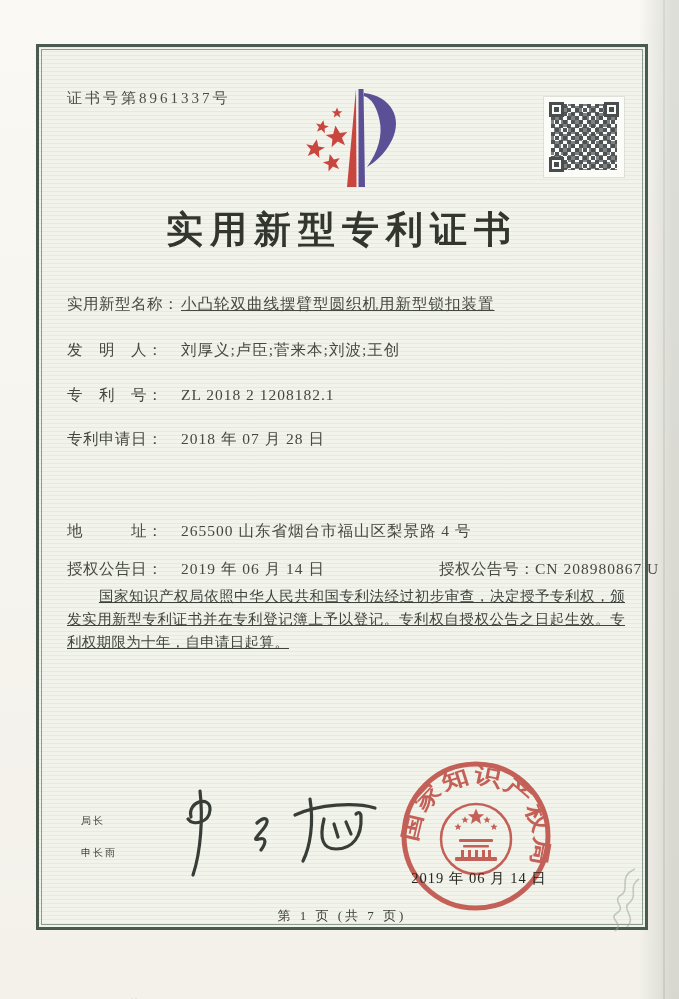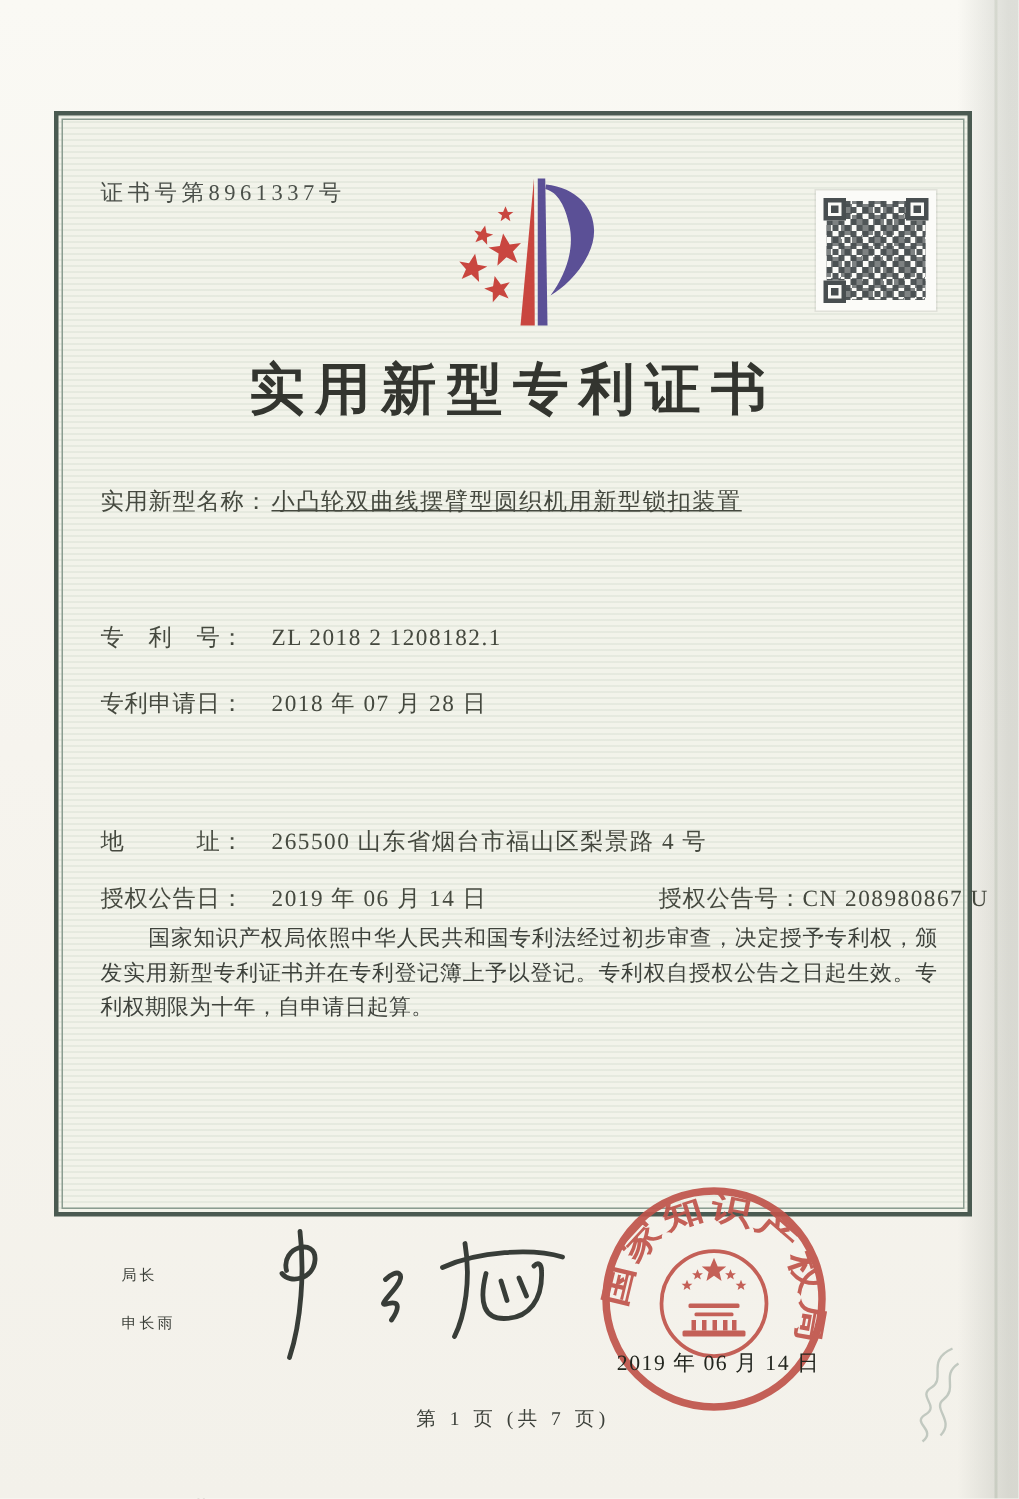--- a/index.html
+++ b/index.html
@@ -9,21 +9,21 @@
       linear-gradient(90deg, rgba(0,0,0,0) 94%, rgba(90,100,90,.18) 99%),
       linear-gradient(180deg, #faf9f4 0%, #f6f4ee 50%, #f3f1ea 100%);
     font-family:"Liberation Serif","DejaVu Serif",serif;
     color:#3f443d;
   }
   .scan-edge {
     position:absolute; top:0; right:14px; width:2px; height:100%;
     background:linear-gradient(180deg,#c9cec2,#b9c0b2); opacity:.55;
   }
   .frame {
-    position:absolute; left:36px; top:74px; width:612px; height:737px;
+    position:absolute; left:36px; top:44px; width:612px; height:886px;
     border:3px solid #4a5a51; box-sizing:border-box;
     background:
       repeating-linear-gradient(180deg, rgba(120,150,125,.10) 0 1px, rgba(0,0,0,0) 1px 4px),
       #f2f3ea;
   }
   .frame-inner {
     position:absolute; inset:2px; border:1px solid #8a9c90; pointer-events:none;
   }
   .cert-no {
     position:absolute; left:28px; top:42px; font-size:15px; letter-spacing:3px; color:#4a4f49;
@@ -54,21 +54,21 @@
     font-size:37px; font-weight:600; letter-spacing:7px; color:#33352f;
   }
   .row { position:absolute; left:28px; width:560px; font-size:15.5px; color:#45493f; white-space:nowrap; }
   .row .lab { display:inline-block; min-width:114px; letter-spacing:.5px; }
   .row .val { letter-spacing:1px; }
   .r1{top:247px;text-decoration:underline;} .r2{top:293px;} .r3{top:338px;} .r4{top:382px;} .r5{top:426px;} .r6{top:474px;} .r7{top:512px;}
   .grant2 { position:absolute; left:336px; top:0; }
   .paras { position:absolute; left:28px; top:538px; width:558px; }
   .paras p {
     margin:0; font-size:14.5px; line-height:23px; text-indent:2.2em;
-    color:#3e423c; letter-spacing:.3px; text-align:justify;
+    color:#3e423c; letter-spacing:.3px; text-align:justify;text-decoration:underline;
   }
   .director { position:absolute; left:42px; top:758px; font-size:10px; line-height:32px; letter-spacing:2px; color:#3c403a; }
   .signature { position:absolute; left:118px; top:732px; width:262px; height:112px; }
   .seal { position:absolute; left:358px; top:710px; width:158px; height:158px; opacity:.92; }
   .seal-date {
     position:absolute; left:352px; top:822px; width:176px; text-align:center;
     font-size:14.5px; color:#23261f; letter-spacing:1px; z-index:5;
   }
   .page-info { position:absolute; left:0; top:860px; width:100%; text-align:center; font-size:13px; letter-spacing:3px; color:#3c403a; }
   .flourish { position:absolute; left:548px; top:820px; width:60px; height:66px; opacity:.55; }
@@ -103,20 +103,23 @@
     <div class="qr-noise"></div>
     <div class="finder f-tl"></div>
     <div class="finder f-tr"></div>
     <div class="finder f-bl"></div>
   </div>
 
   <div class="title">实用新型专利证书</div>
 
   <div class="row r1">
     <span class="lab">实用新型名称：</span><span class="val">小凸轮双曲线摆臂型圆织机用新型锁扣装置</span>
+  </div>
+  <div class="row r2">
+    <span class="lab">发　明　人：</span><span class="val">刘厚义;卢臣;菅来本;刘波;王创</span>
   </div>
   <div class="row r3">
     <span class="lab">专　利　号：</span><span class="val">ZL 2018 2 1208182.1</span>
   </div>
   <div class="row r4">
     <span class="lab">专利申请日：</span><span class="val">2018 年 07 月 28 日</span>
   </div>
   <div class="row r6">
     <span class="lab">地　　　址：</span><span class="val">265500 山东省烟台市福山区梨景路 4 号</span>
   </div>

